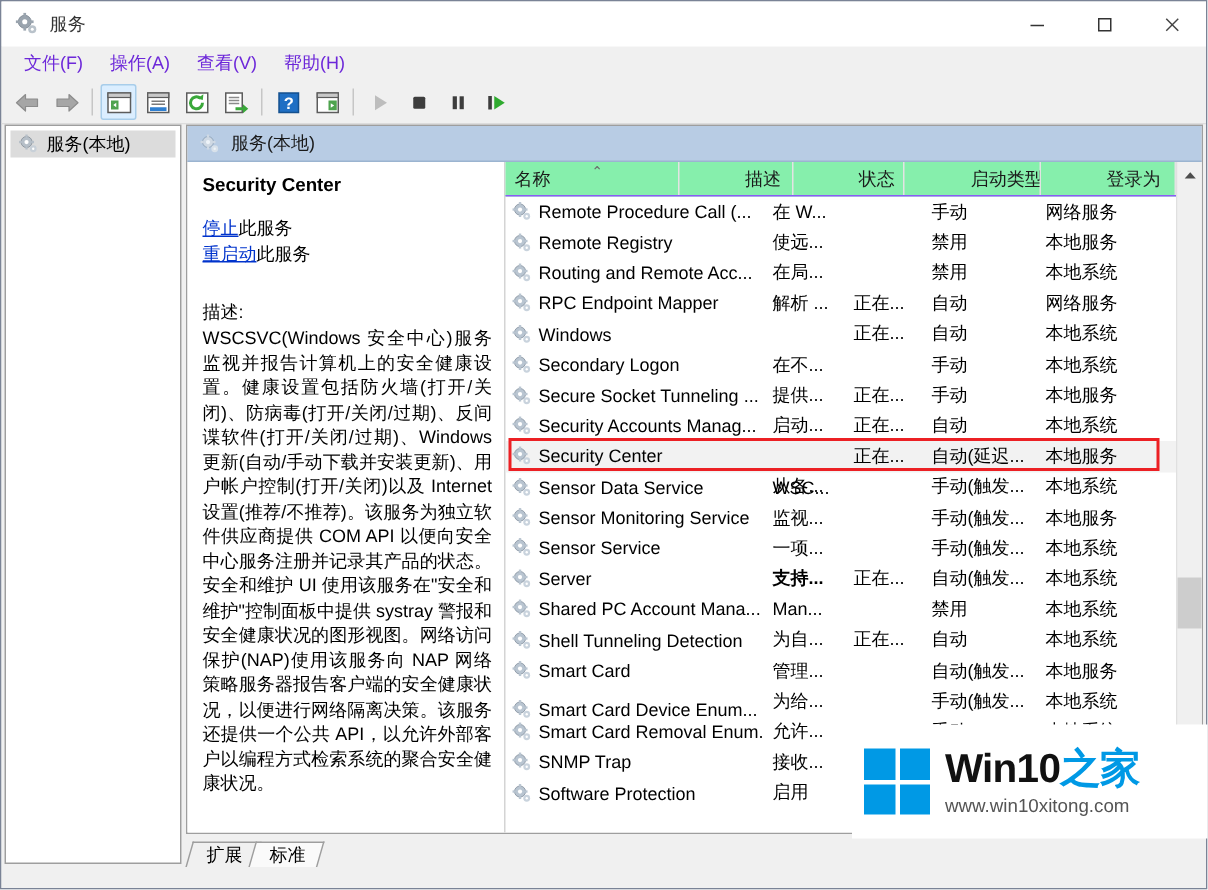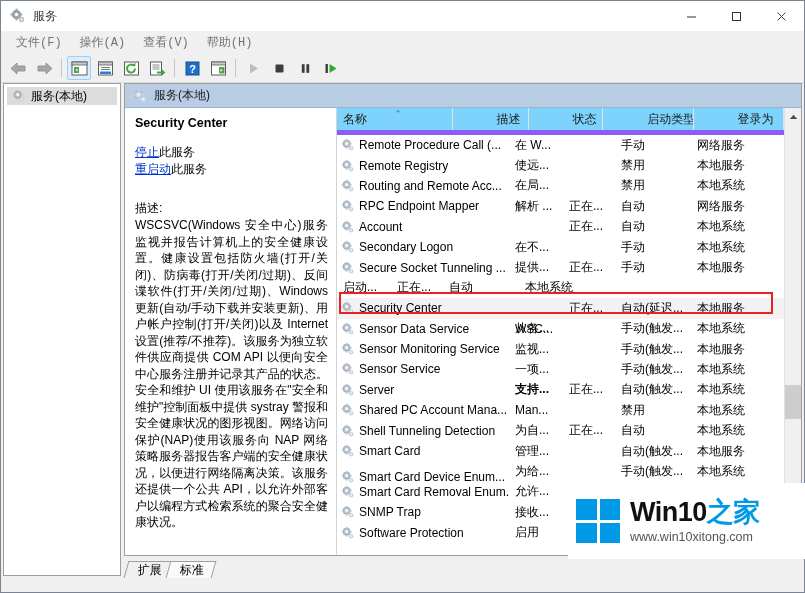--- a/index.html
+++ b/index.html
@@ -68,23 +68,22 @@
     height: 23px;
     background: #f0f0f0;
     display: flex;
     align-items: center;
     padding-left: 6px;
     flex: 0 0 auto;
   }
   .menu-item {
     padding: 4px 9px;
     font-size: 12px;
-    color: #737373;
+    color: #6d28d9;
     white-space: nowrap;
-    font-family: Liberation Mono, monospace;
   }
   
   .toolbar {
     height: 28px;
     background: #f0f0f0;
     display: flex;
     align-items: center;
     padding-left: 4px;
     flex: 0 0 auto;
     border-bottom: 1px solid #dcdcdc;
@@ -216,22 +215,22 @@
     flex: 1 1 auto;
     display: flex;
     flex-direction: column;
     min-width: 0;
     position: relative;
   }
   .list-header {
     height: 22px;
     display: flex;
     flex: 0 0 auto;
-    background: #7dd3fc;
-    border-bottom: 5px solid #8b5cf6;
+    background: #86efac;
+    border-bottom: 1px solid #8b5cf6;
     position: relative;
     gap: 38px;
   }
   .lh-cell {
     font-size: 12px;
     color: #1a1a1a;
     padding: 3px 0 0 6px;
     box-sizing: border-box;
     border-right: 1px solid #e3e3e3;
     overflow: hidden;
@@ -659,21 +658,21 @@
                       <circle cx="6.5" cy="6.5" r="1.6" fill="#fff"></circle>
                       <g fill="#b9c5d1">
                         <rect x="5.6" y="0.8" width="1.8" height="2.2"></rect>
                         <rect x="5.6" y="10" width="1.8" height="2.2"></rect>
                         <rect x="0.8" y="5.6" width="2.2" height="1.8"></rect>
                         <rect x="10" y="5.6" width="2.2" height="1.8"></rect>
                       </g>
                       <circle cx="11.6" cy="11.6" r="2.6" fill="#c9d3dd"></circle>
                       <circle cx="11.6" cy="11.6" r="0.9" fill="#fff"></circle>
                     </svg>
-                    <span class="txt">Account</span>
+                    <span class="txt">Windows</span>
                   </div>
                   <div class="cell" style="width: 54px;"></div>
                   <div class="cell" style="width: 52px;">正在...</div>
                   <div class="cell" style="width: 76px;">自动</div>
                   <div class="cell" style="width: 76px;">本地系统</div>
                 </div>
                 <div class="row">
                   <div class="cell name" style="width: 172px;">
                     <svg class="svc-icon" width="14" height="14" viewBox="0 0 16 16">
                       <circle cx="6.5" cy="6.5" r="4.2" fill="#b9c5d1" stroke="#8b98a5" stroke-width="0.7"></circle>
@@ -709,20 +708,35 @@
                       <circle cx="11.6" cy="11.6" r="0.9" fill="#fff"></circle>
                     </svg>
                     <span class="txt">Secure Socket Tunneling ...</span>
                   </div>
                   <div class="cell" style="width: 54px;">提供...</div>
                   <div class="cell" style="width: 52px;">正在...</div>
                   <div class="cell" style="width: 76px;">手动</div>
                   <div class="cell" style="width: 76px;">本地服务</div>
                 </div>
                 <div class="row">
+                  <div class="cell name" style="width: 172px;">
+                    <svg class="svc-icon" width="14" height="14" viewBox="0 0 16 16">
+                      <circle cx="6.5" cy="6.5" r="4.2" fill="#b9c5d1" stroke="#8b98a5" stroke-width="0.7"></circle>
+                      <circle cx="6.5" cy="6.5" r="1.6" fill="#fff"></circle>
+                      <g fill="#b9c5d1">
+                        <rect x="5.6" y="0.8" width="1.8" height="2.2"></rect>
+                        <rect x="5.6" y="10" width="1.8" height="2.2"></rect>
+                        <rect x="0.8" y="5.6" width="2.2" height="1.8"></rect>
+                        <rect x="10" y="5.6" width="2.2" height="1.8"></rect>
+                      </g>
+                      <circle cx="11.6" cy="11.6" r="2.6" fill="#c9d3dd"></circle>
+                      <circle cx="11.6" cy="11.6" r="0.9" fill="#fff"></circle>
+                    </svg>
+                    <span class="txt">Security Accounts Manag...</span>
+                  </div>
                   <div class="cell" style="width: 54px;">启动...</div>
                   <div class="cell" style="width: 52px;">正在...</div>
                   <div class="cell" style="width: 76px;">自动</div>
                   <div class="cell" style="width: 76px;">本地系统</div>
                 </div>
                 <div class="row selected">
                   <div class="cell name" style="width: 172px;">
                     <svg class="svc-icon" width="14" height="14" viewBox="0 0 16 16">
                       <circle cx="6.5" cy="6.5" r="4.2" fill="#b9c5d1" stroke="#8b98a5" stroke-width="0.7"></circle>
                       <circle cx="6.5" cy="6.5" r="1.6" fill="#fff"></circle>

